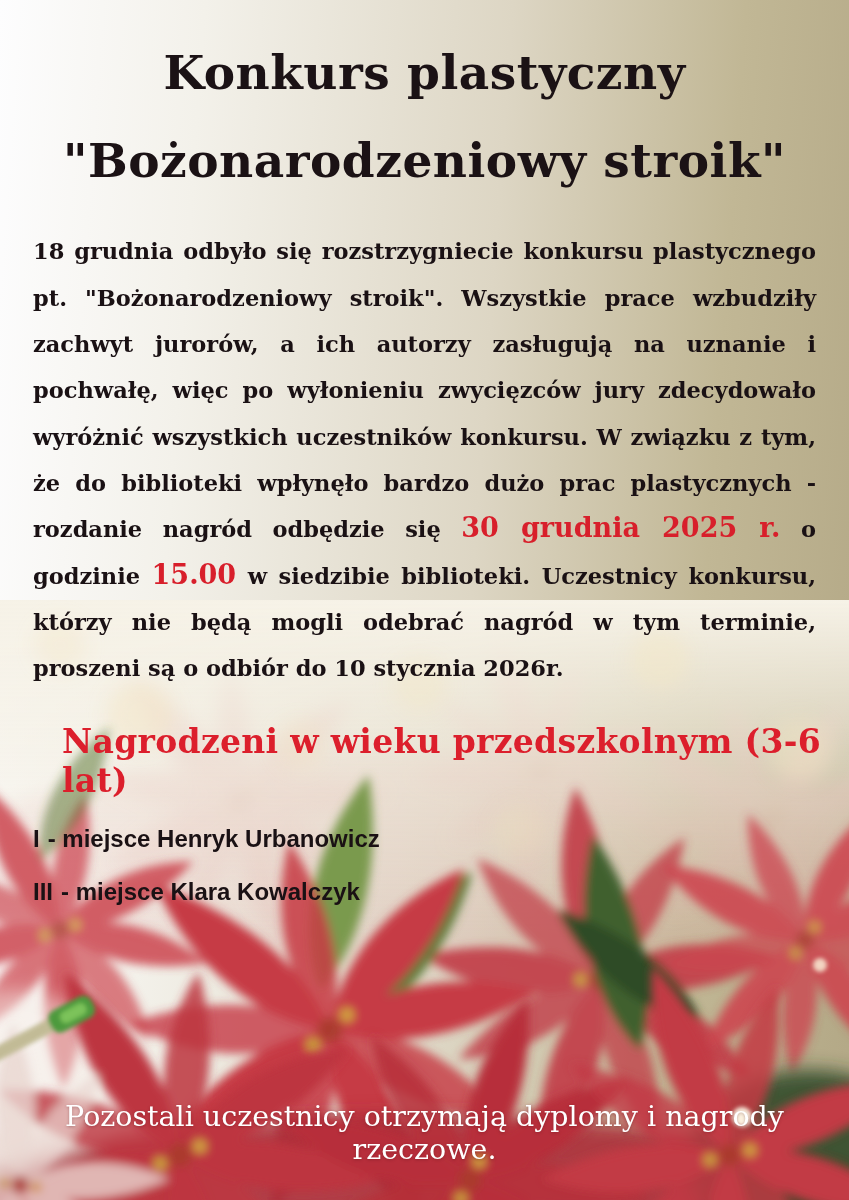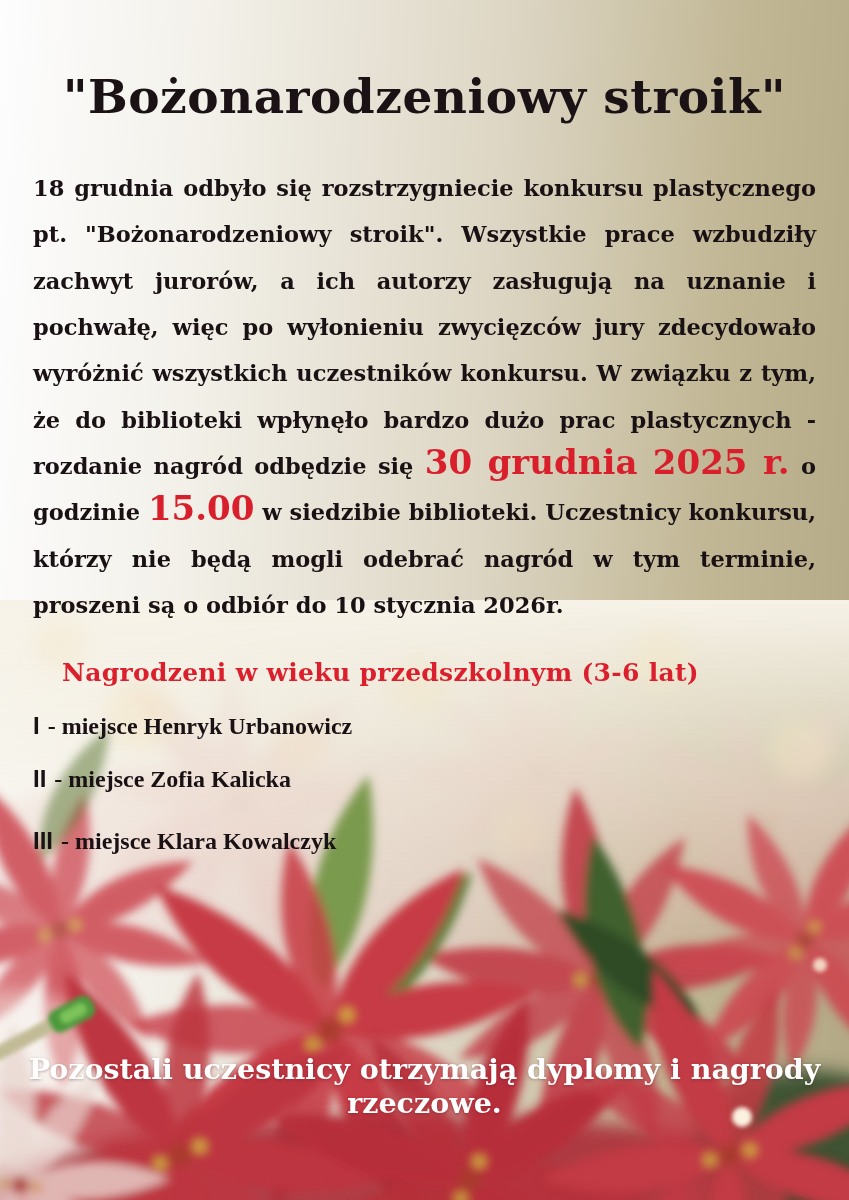--- a/index.html
+++ b/index.html
@@ -23,43 +23,43 @@
   .title-line.second { margin-top:24px; }
 
   .para {
     margin:36px 33px 0 33px;
     font-size:22.5px;
     font-weight:bold;
     line-height:2.06;
     text-align:justify;
     color:#1a1114;
   }
-  .hl { color:#d81f2b; font-size:34px; line-height:1; }
+  .hl { color:#d81f2b; font-size:27px; line-height:1; }
 
   .section-heading {
     margin:30px 0 0 62px;
-    font-size:25px;
+    font-size:33px;
     font-weight:bold;
     color:#dc1f2c;
     letter-spacing:0.3px;
   }
   .section-heading.second { margin-top:44px; }
 
   .winner-list { list-style:none; margin:24px 0 0 33px; padding:0; }
   .winner-list li { margin-bottom:33px; font-size:24px; font-weight:bold; color:#1a1114; }
   .winner-list li:last-child { margin-bottom:0; }
   .rank { font-family:"Liberation Sans", sans-serif; font-weight:bold; margin-right:8px; }
-  .winner-name { font-family:Liberation Serif, serif;margin-top:12px; }
+  .winner-name { font-family:Liberation Sans, sans-serif;margin-top:12px; }
 
   .footer-line {
-    position:absolute; top:1052px; left:0;
+    position:absolute; top:1100px; left:0;
     width:100%; z-index:4;
     text-align:center;
     font-size:28.5px;
-    font-weight:bold;
+    font-weight:normal;
     color:#ffffff;
     text-shadow:0 1px 3px rgba(80,20,25,0.35);
   }
 </style>
 </head>
 <body>
 
 <div class="poster">
 
   <svg class="photo" viewBox="0 0 849 600" xmlns="http://www.w3.org/2000/svg" aria-hidden="true">
@@ -147,35 +147,35 @@
     </g>
 
     <g filter="url(#b2)">
       <circle cx="742" cy="517" r="10" fill="#fffbe8" opacity="0.95"></circle>
       <circle cx="820" cy="365" r="7" fill="#fdf6dd" opacity="0.8"></circle>
     </g>
   </svg>
 
   <div class="content">
     <h1 class="title">
+      <span class="title-line">Konkurs plastyczny</span>
       <span class="title-line second">"Bożonarodzeniowy stroik"</span>
     </h1>
 
     <p class="para"><span>18 grudnia odbyło się rozstrzygniecie konkursu plastycznego pt. "Bożonarodzeniowy stroik". Wszystkie prace wzbudziły zachwyt jurorów, a ich autorzy zasługują na uznanie i pochwałę, więc po wyłonieniu zwycięzców jury zdecydowało wyróżnić wszystkich uczestników konkursu. W związku z tym, że do biblioteki wpłynęło bardzo dużo prac plastycznych - rozdanie nagród odbędzie się </span><span class="hl">30 grudnia 2025 r.</span><span> o godzinie </span><span class="hl">15.00</span><span> w siedzibie biblioteki. Uczestnicy konkursu, którzy nie będą mogli odebrać nagród w tym terminie, proszeni są o odbiór do 10 stycznia 2026r.</span></p>
 
     <section>
       <h2 class="section-heading">Nagrodzeni w wieku przedszkolnym (3-6 lat)</h2>
       <ul class="winner-list">
         <li><span class="rank">I</span><span class="winner-name">- miejsce Henryk Urbanowicz</span></li>
       </ul>
     </section>
 
     <section>
       <ul class="winner-list">
-        <li><span class="rank">II</span><span class="winner-name">- miejsce Zofia Kalicka</span></li>
         <li><span class="rank">III</span><span class="winner-name">- miejsce Klara Kowalczyk</span></li>
       </ul>
     </section>
   </div>
 
   <div class="footer-line">Pozostali uczestnicy otrzymają dyplomy i nagrody rzeczowe.</div>
 
 </div>
 
 </body></html>

